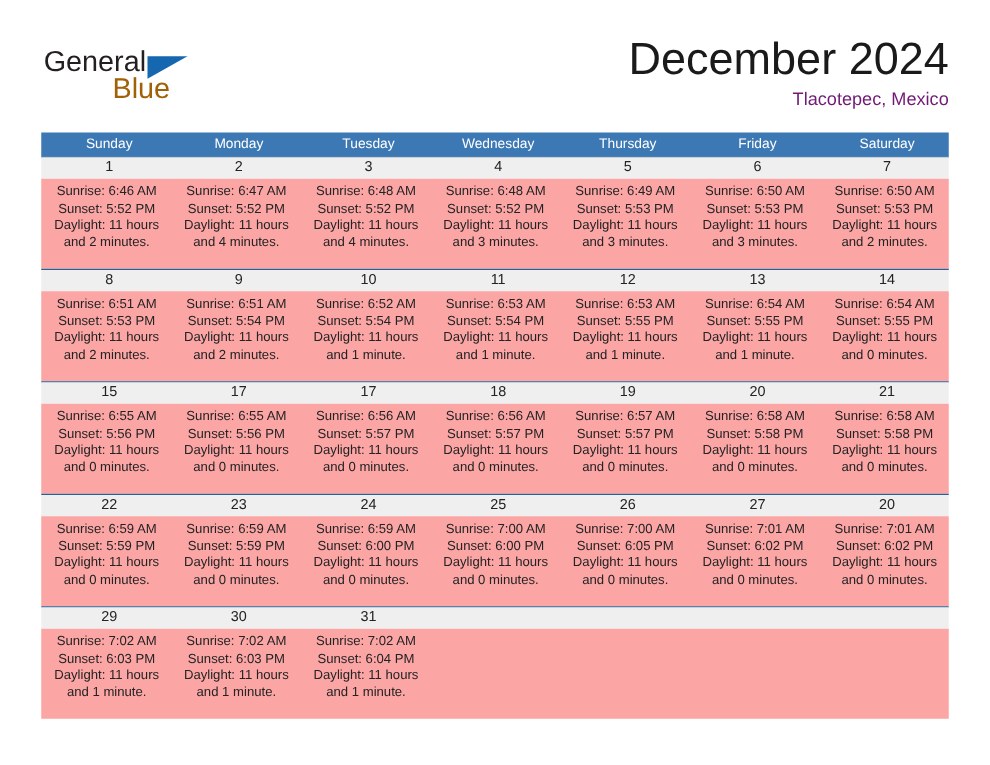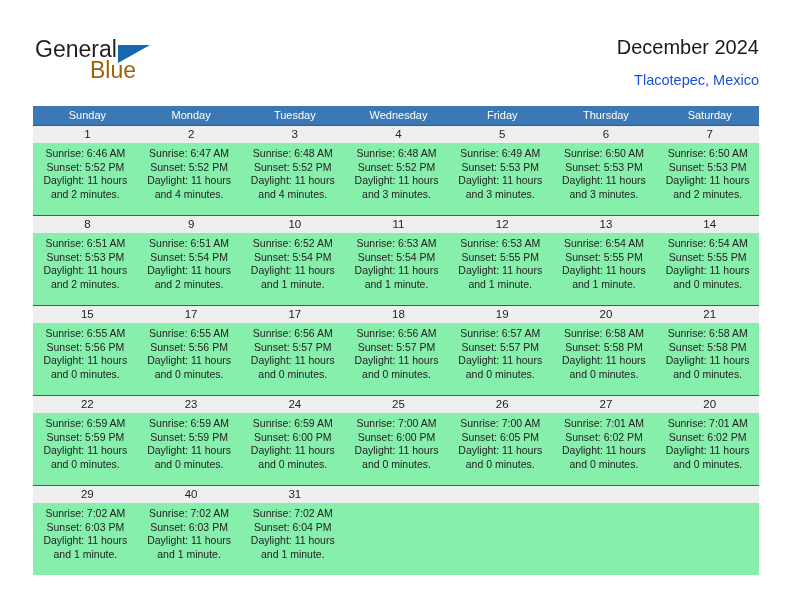--- a/index.html
+++ b/index.html
@@ -67,31 +67,31 @@
     border-bottom: 18px solid transparent;
   }
 
   .title-block {
     position: absolute;
     right: 0;
     top: 0;
     text-align: right;
   }
   .cal-title {
-    font-size: 20px;
+    font-size: 36px;
     line-height: 38px;
     color: #1a1a1a;
     font-weight: normal;
     font-family: "Liberation Sans", sans-serif;
     white-space: nowrap;
   }
   .cal-subtitle {
     font-size: 14.5px;
     line-height: 22px;
-    color: #1d4ed8;
+    color: #701a75;
     font-family: "Liberation Sans", sans-serif;
     white-space: nowrap;
     margin-top: 3px;
   }
 
   
   .calendar {
     position: absolute;
     left: 33px;
     top: 106px;
@@ -137,21 +137,21 @@
     font-size: 11.5px;
     color: #232323;
     padding-left: 5px;
     box-sizing: border-box;
     font-family: "Liberation Sans", sans-serif;
   }
 
   .week-body {
     display: flex;
     width: 100%;
-    background: #86efac;
+    background: #fca5a5;
     height: 72px;
   }
   .body-cell {
     flex: 1 1 0;
     padding: 4px 4px 0 5px;
     box-sizing: border-box;
     font-size: 10.5px;
     line-height: 13.6px;
     color: #232323;
     font-family: "Liberation Sans", sans-serif;
@@ -184,22 +184,22 @@
 
   </div>
 
   <div class="calendar">
 
     <div class="weekday-row">
       <div class="weekday-cell">Sunday</div>
       <div class="weekday-cell">Monday</div>
       <div class="weekday-cell">Tuesday</div>
       <div class="weekday-cell">Wednesday</div>
+      <div class="weekday-cell">Thursday</div>
       <div class="weekday-cell">Friday</div>
-      <div class="weekday-cell">Thursday</div>
       <div class="weekday-cell">Saturday</div>
     </div>
 
     <div class="week">
       <div class="week-numbers">
         <div class="num-cell">1</div>
         <div class="num-cell">2</div>
         <div class="num-cell">3</div>
         <div class="num-cell">4</div>
         <div class="num-cell">5</div>
@@ -416,21 +416,21 @@
           <div class="line">Sunset: 6:02 PM</div>
           <div class="line">Daylight: 11 hours</div>
           <div class="line">and 0 minutes.</div>
         </div>
       </div>
     </div>
 
     <div class="week">
       <div class="week-numbers">
         <div class="num-cell">29</div>
-        <div class="num-cell">40</div>
+        <div class="num-cell">30</div>
         <div class="num-cell">31</div>
         <div class="num-cell"></div>
         <div class="num-cell"></div>
         <div class="num-cell"></div>
         <div class="num-cell"></div>
       </div>
       <div class="week-body">
         <div class="body-cell">
           <div class="line">Sunrise: 7:02 AM</div>
           <div class="line">Sunset: 6:03 PM</div>

